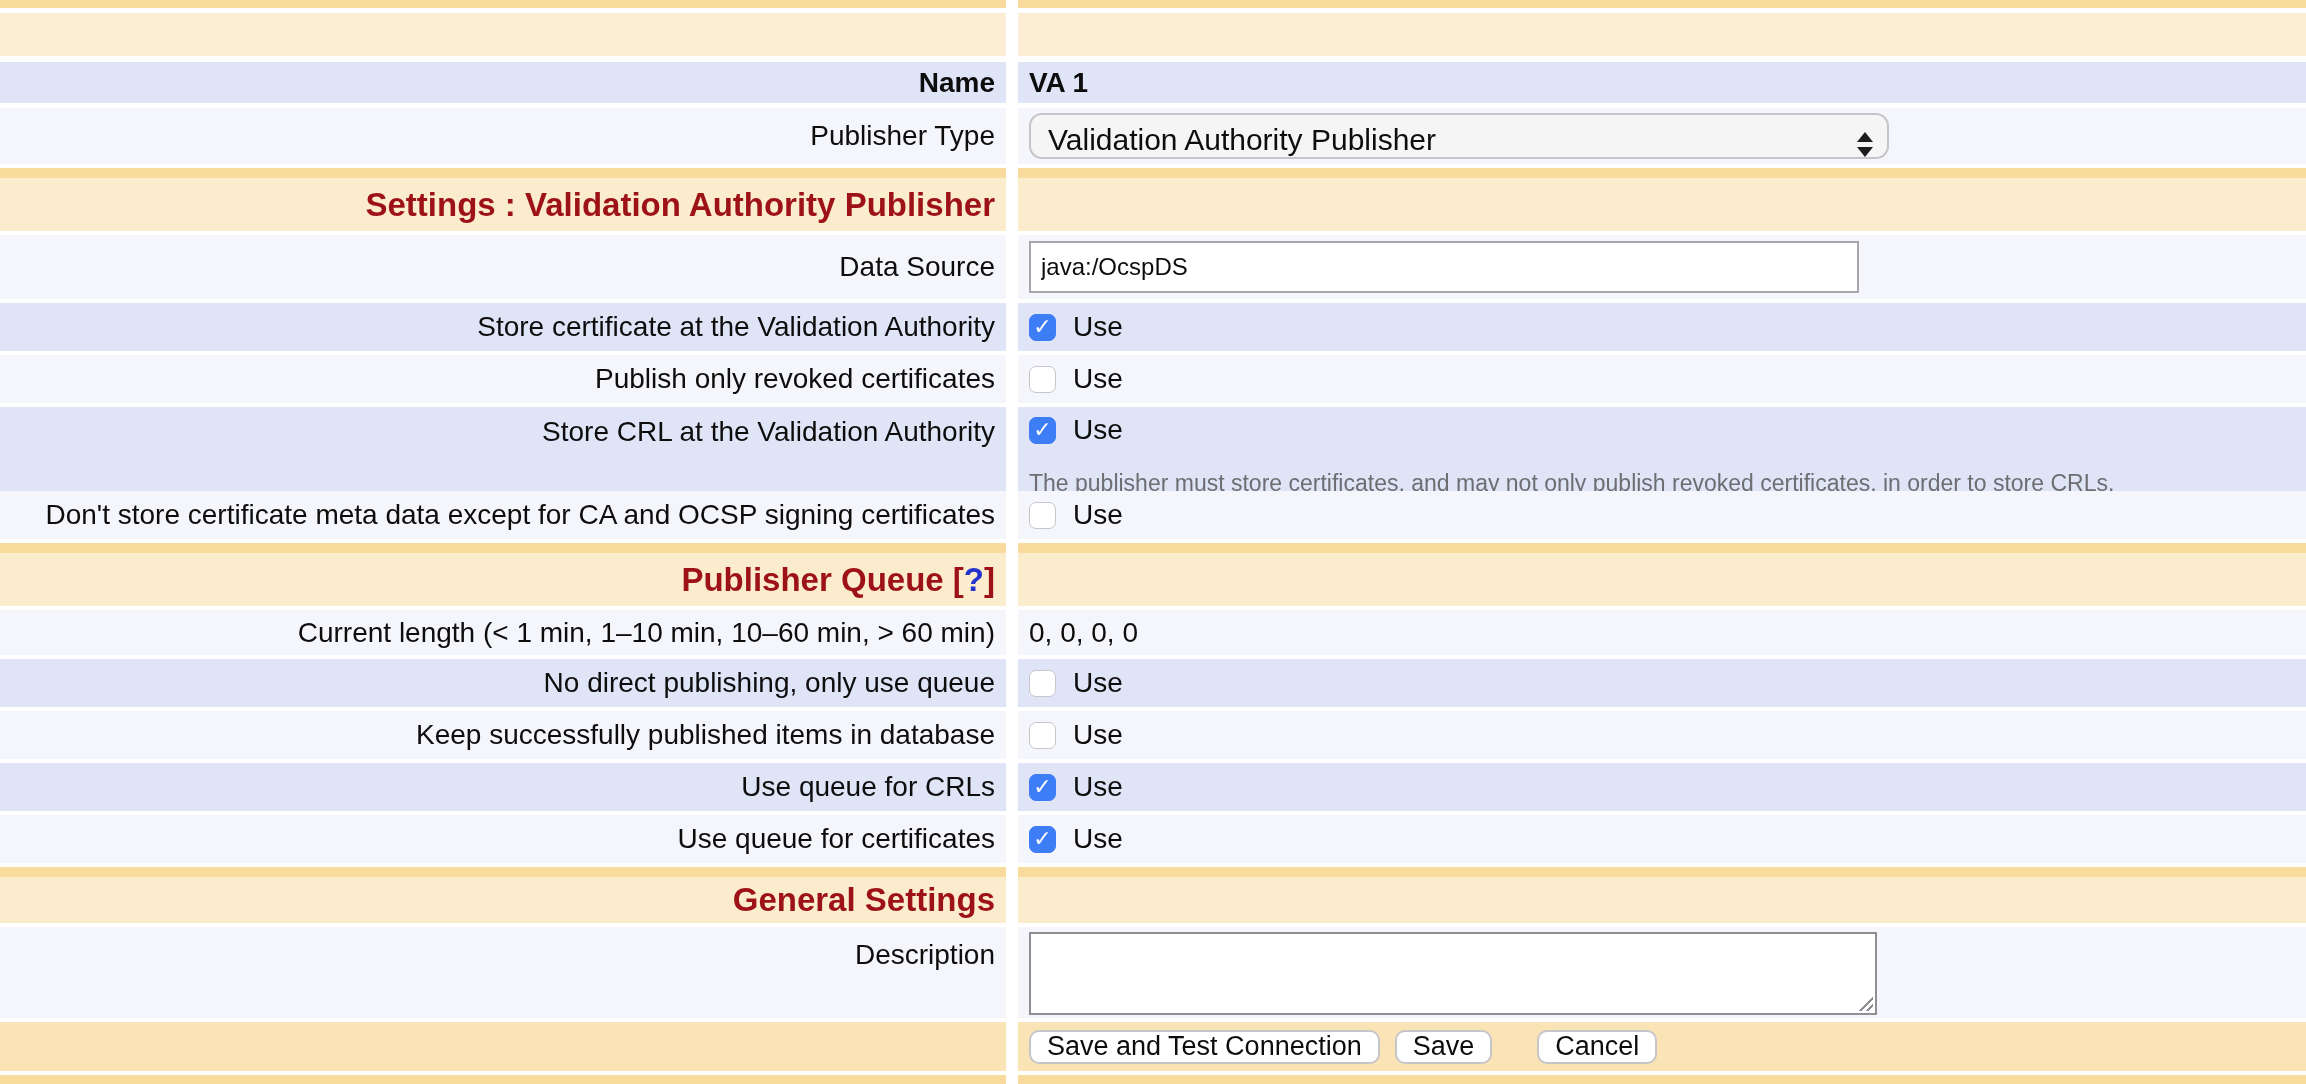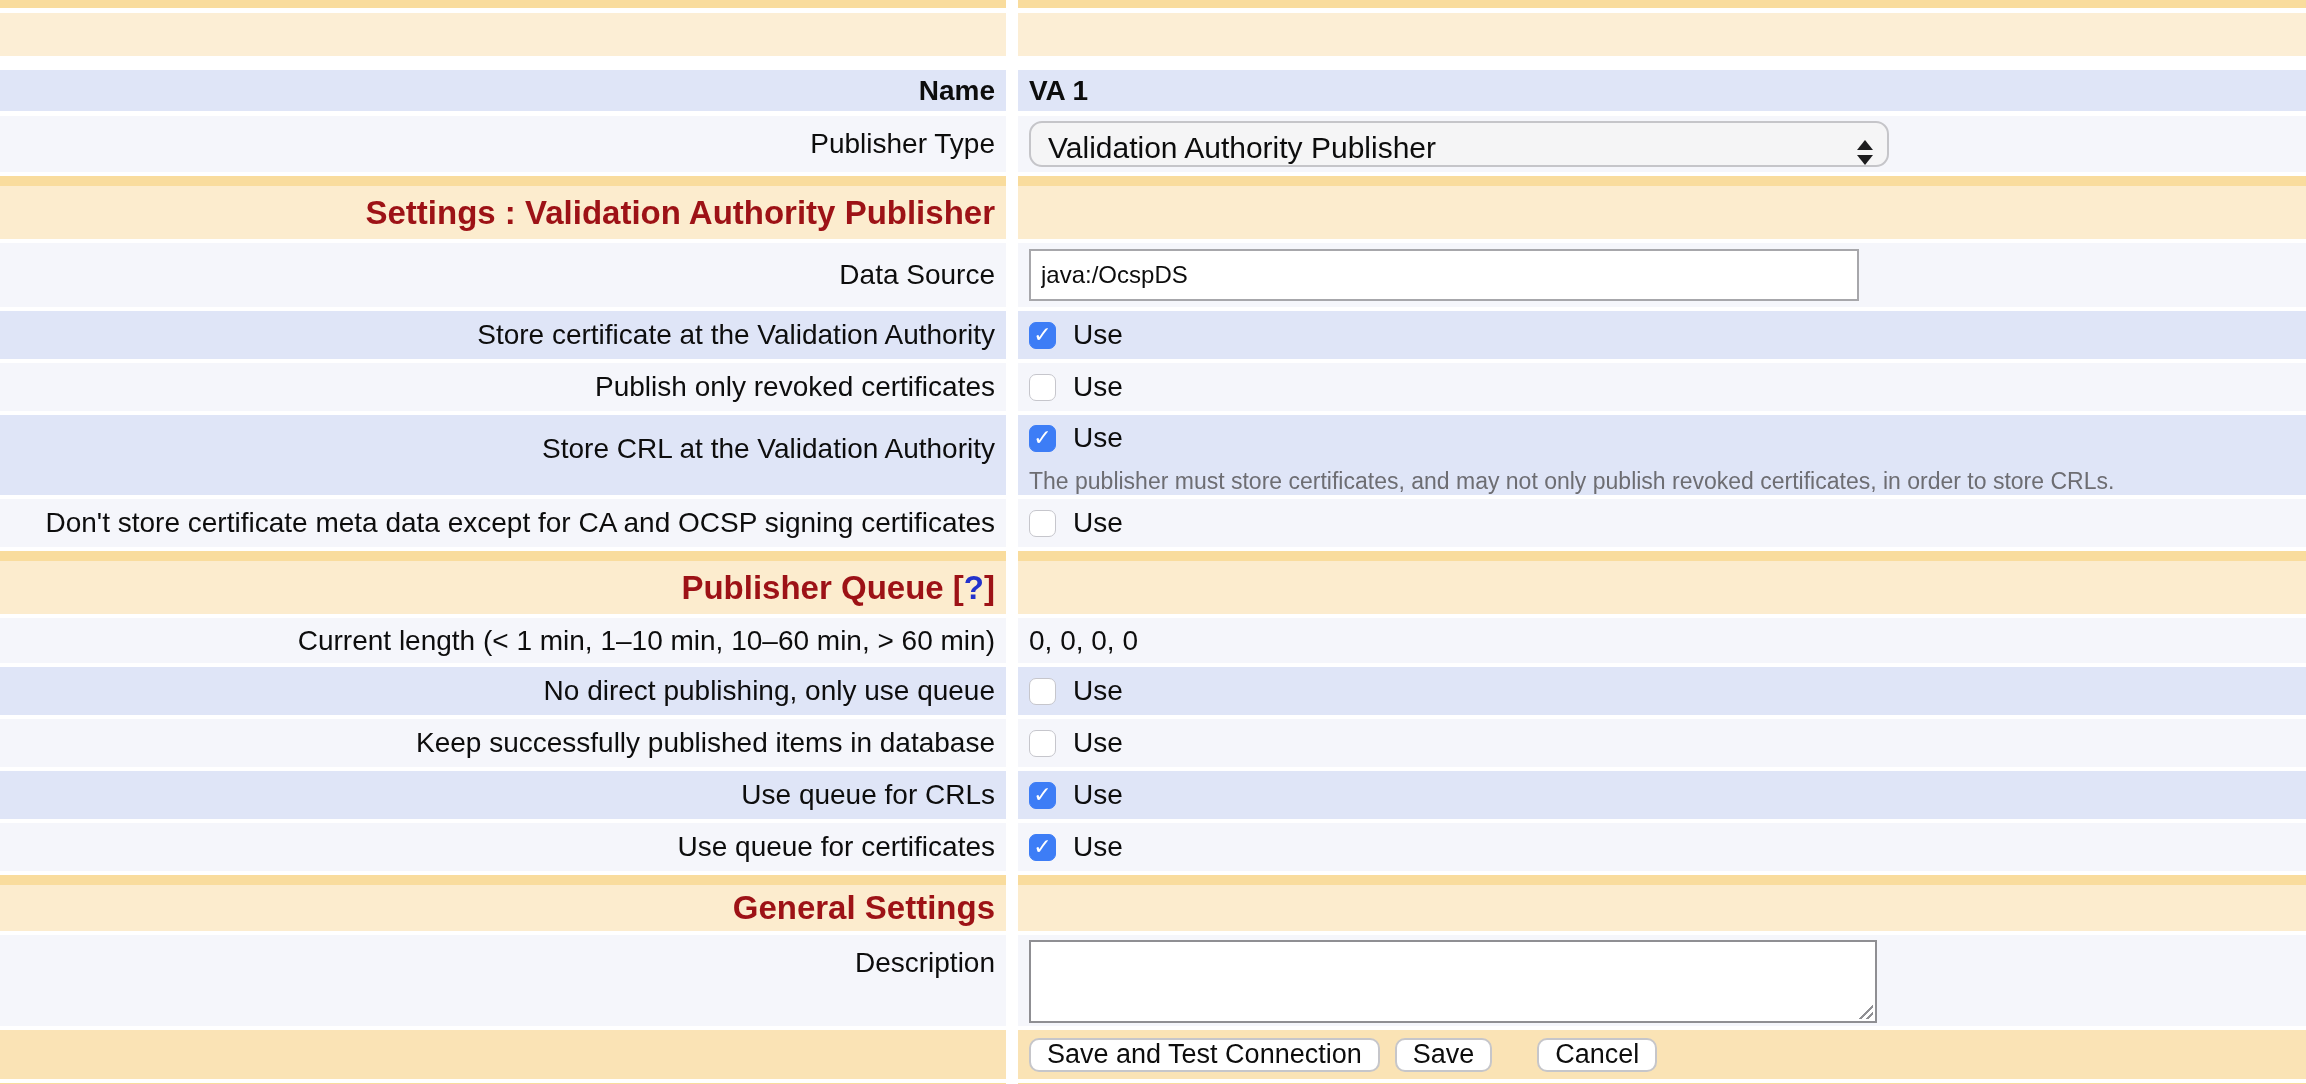--- a/index.html
+++ b/index.html
@@ -21,45 +21,45 @@
   .bg-blue  { background: #dfe5f7; }
   .bg-light { background: #f5f6fb; }
   .bg-cream-top { background: #fceed5; }
   .bg-footer { background: #fae3b5; }
   .bg-strip { background: #f9dc9d; }
   .bg-head  { background: linear-gradient(to bottom, #f9dc9d 0px, #f9dc9d 10px, #fcecce 10px); }
 
   
   .r-strip-top    { height: 8px;  }
   .r-cream-top    { height: 43px; margin-top: 5px; }
-  .r-name         { height: 41px; margin-top: 14px; }
+  .r-name         { height: 41px; margin-top: 6px; }
   .r-type         { height: 56px; margin-top: 5px; }
   .r-head         { height: 63px; margin-top: 4px; }
   .r-head .cl     { padding-top: 10px; text-align: right; }
   .r-datasource   { height: 64px; margin-top: 4px; }
   .r-cb           { height: 48px; margin-top: 4px; }
   .r-crl          { height: 80px; margin-top: 4px; }
-  .r-crl .cl      { align-items: flex-start; padding-top: 18px; }
+  .r-crl .cl      { align-items: flex-start; padding-top: 9px; }
   .r-crl .cr      { flex-direction: column; align-items: flex-start; justify-content: flex-start;
                     padding-top: 7px; }
   .r-current      { height: 45px; margin-top: 4px; }
   .r-head-general { height: 56px; margin-top: 4px; }
   .r-head-general .cl { padding-top: 10px; }
   .r-desc         { height: 91px; margin-top: 4px; }
   .r-desc .cl     { align-items: flex-start; padding-top: 12px; }
   .r-desc .cr     { align-items: flex-start; padding-top: 5px; }
   .r-buttons      { height: 49px; margin-top: 4px; }
   .r-strip-bottom { height: 9px;  margin-top: 4px; }
 
   
   .label   { font-size: 28px; color: #0d0d0d; }
   .bold    { font-weight: bold; }
   .value   { font-size: 28px; }
   .heading { font-size: 33px; font-weight: bold; color: #9d1216; }
-  .help    { font-size: 23px; color: #6d6d72; margin-top: 14px; }
+  .help    { font-size: 23px; color: #6d6d72; margin-top: 24px; }
   .q-link  { color: #2433cc; text-decoration: none; font-weight: bold; }
 
   
   .cbline { display: flex; align-items: center; }
   .checkbox { width: 27px; height: 27px; border-radius: 7px; flex: 0 0 auto;
               border: 1.5px solid #c6c6cc; background: #ffffff; cursor: pointer;
               display: flex; align-items: center; justify-content: center; }
   .checkbox.checked { background: #3d7df6; border-color: #3d7df6; }
   .checkbox.checked::after { content: "✓"; color: #ffffff; font-size: 22px;
               font-weight: bold; line-height: 1; margin-top: -1px; }

